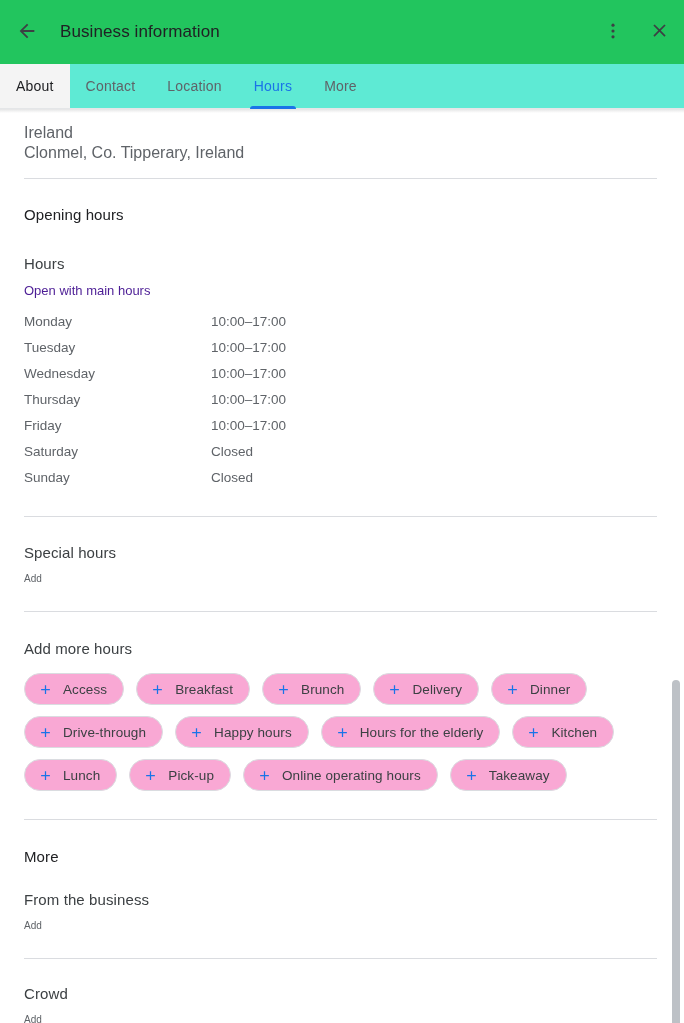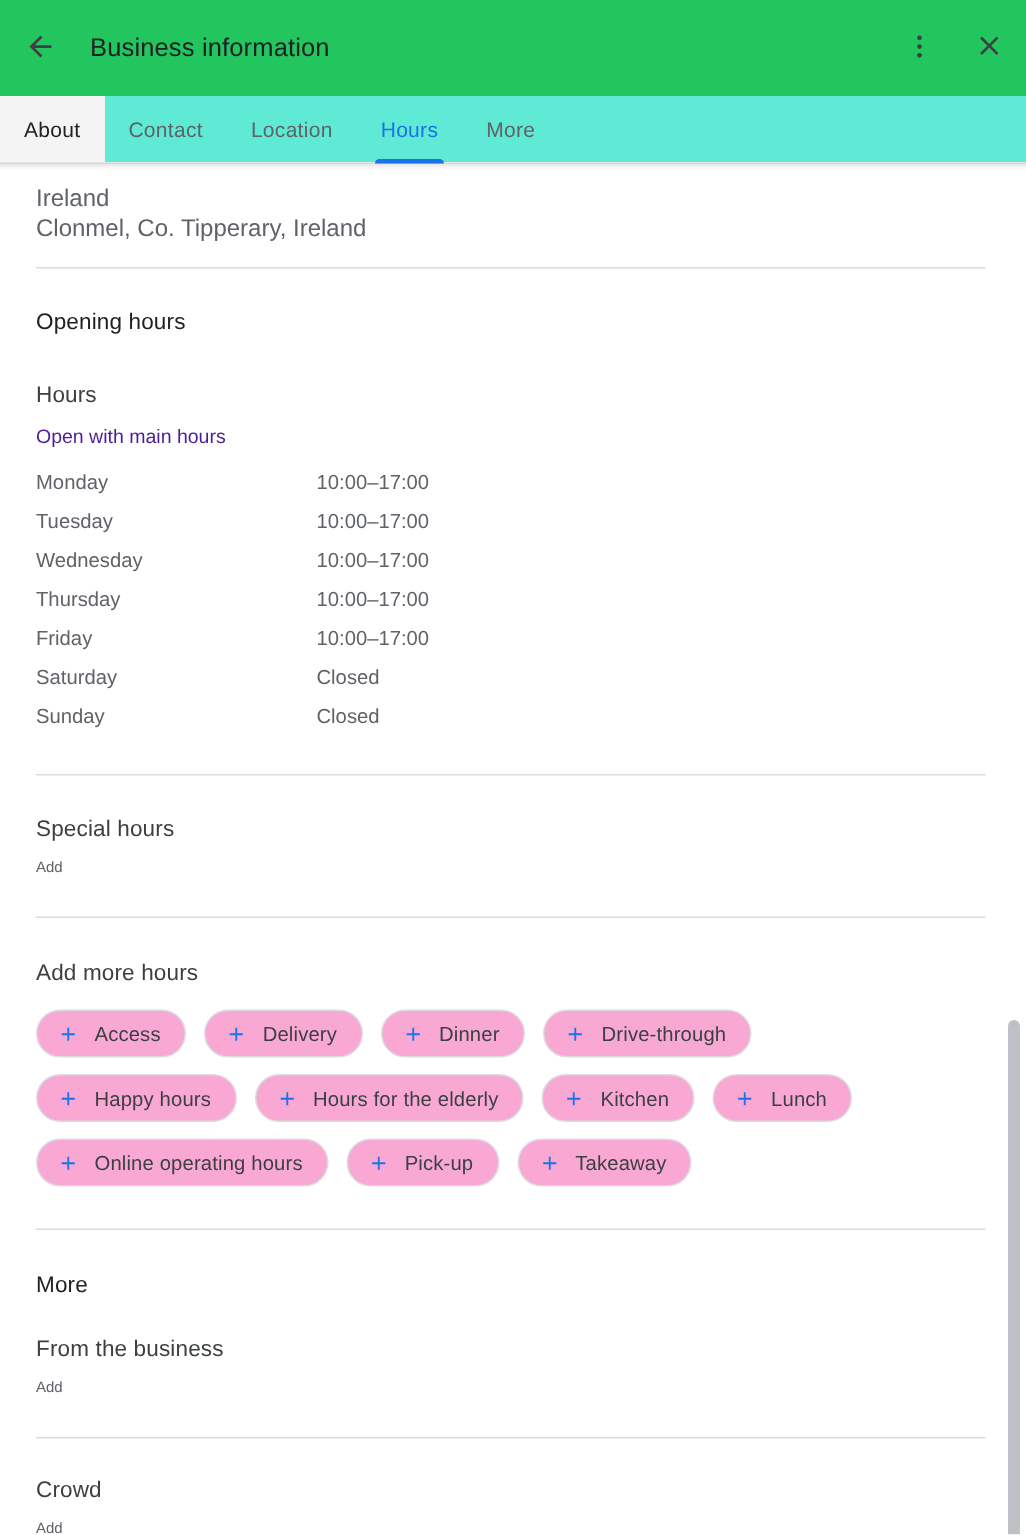--- a/index.html
+++ b/index.html
@@ -357,20 +357,36 @@
                 </svg>
               </span>
             <span class="chip-label">Access</span>
           </div>
           <div class="chip">
             <span class="chip-plus">
                 <svg width="15" height="15" viewBox="0 0 24 24">
                   <path d="M19 13h-6v6h-2v-6H5v-2h6V5h2v6h6v2z" fill="#1a73e8"></path>
                 </svg>
               </span>
+            <span class="chip-label">Breakfast</span>
+          </div>
+          <div class="chip">
+            <span class="chip-plus">
+                <svg width="15" height="15" viewBox="0 0 24 24">
+                  <path d="M19 13h-6v6h-2v-6H5v-2h6V5h2v6h6v2z" fill="#1a73e8"></path>
+                </svg>
+              </span>
+            <span class="chip-label">Brunch</span>
+          </div>
+          <div class="chip">
+            <span class="chip-plus">
+                <svg width="15" height="15" viewBox="0 0 24 24">
+                  <path d="M19 13h-6v6h-2v-6H5v-2h6V5h2v6h6v2z" fill="#1a73e8"></path>
+                </svg>
+              </span>
             <span class="chip-label">Delivery</span>
           </div>
           <div class="chip">
             <span class="chip-plus">
                 <svg width="15" height="15" viewBox="0 0 24 24">
                   <path d="M19 13h-6v6h-2v-6H5v-2h6V5h2v6h6v2z" fill="#1a73e8"></path>
                 </svg>
               </span>
             <span class="chip-label">Dinner</span>
           </div>
@@ -413,29 +429,29 @@
                 </svg>
               </span>
             <span class="chip-label">Lunch</span>
           </div>
           <div class="chip">
             <span class="chip-plus">
                 <svg width="15" height="15" viewBox="0 0 24 24">
                   <path d="M19 13h-6v6h-2v-6H5v-2h6V5h2v6h6v2z" fill="#1a73e8"></path>
                 </svg>
               </span>
+            <span class="chip-label">Pick-up</span>
+          </div>
+          <div class="chip">
+            <span class="chip-plus">
+                <svg width="15" height="15" viewBox="0 0 24 24">
+                  <path d="M19 13h-6v6h-2v-6H5v-2h6V5h2v6h6v2z" fill="#1a73e8"></path>
+                </svg>
+              </span>
             <span class="chip-label">Online operating hours</span>
-          </div>
-          <div class="chip">
-            <span class="chip-plus">
-                <svg width="15" height="15" viewBox="0 0 24 24">
-                  <path d="M19 13h-6v6h-2v-6H5v-2h6V5h2v6h6v2z" fill="#1a73e8"></path>
-                </svg>
-              </span>
-            <span class="chip-label">Pick-up</span>
           </div>
           <div class="chip">
             <span class="chip-plus">
                 <svg width="15" height="15" viewBox="0 0 24 24">
                   <path d="M19 13h-6v6h-2v-6H5v-2h6V5h2v6h6v2z" fill="#1a73e8"></path>
                 </svg>
               </span>
             <span class="chip-label">Takeaway</span>
           </div>
         </div>

